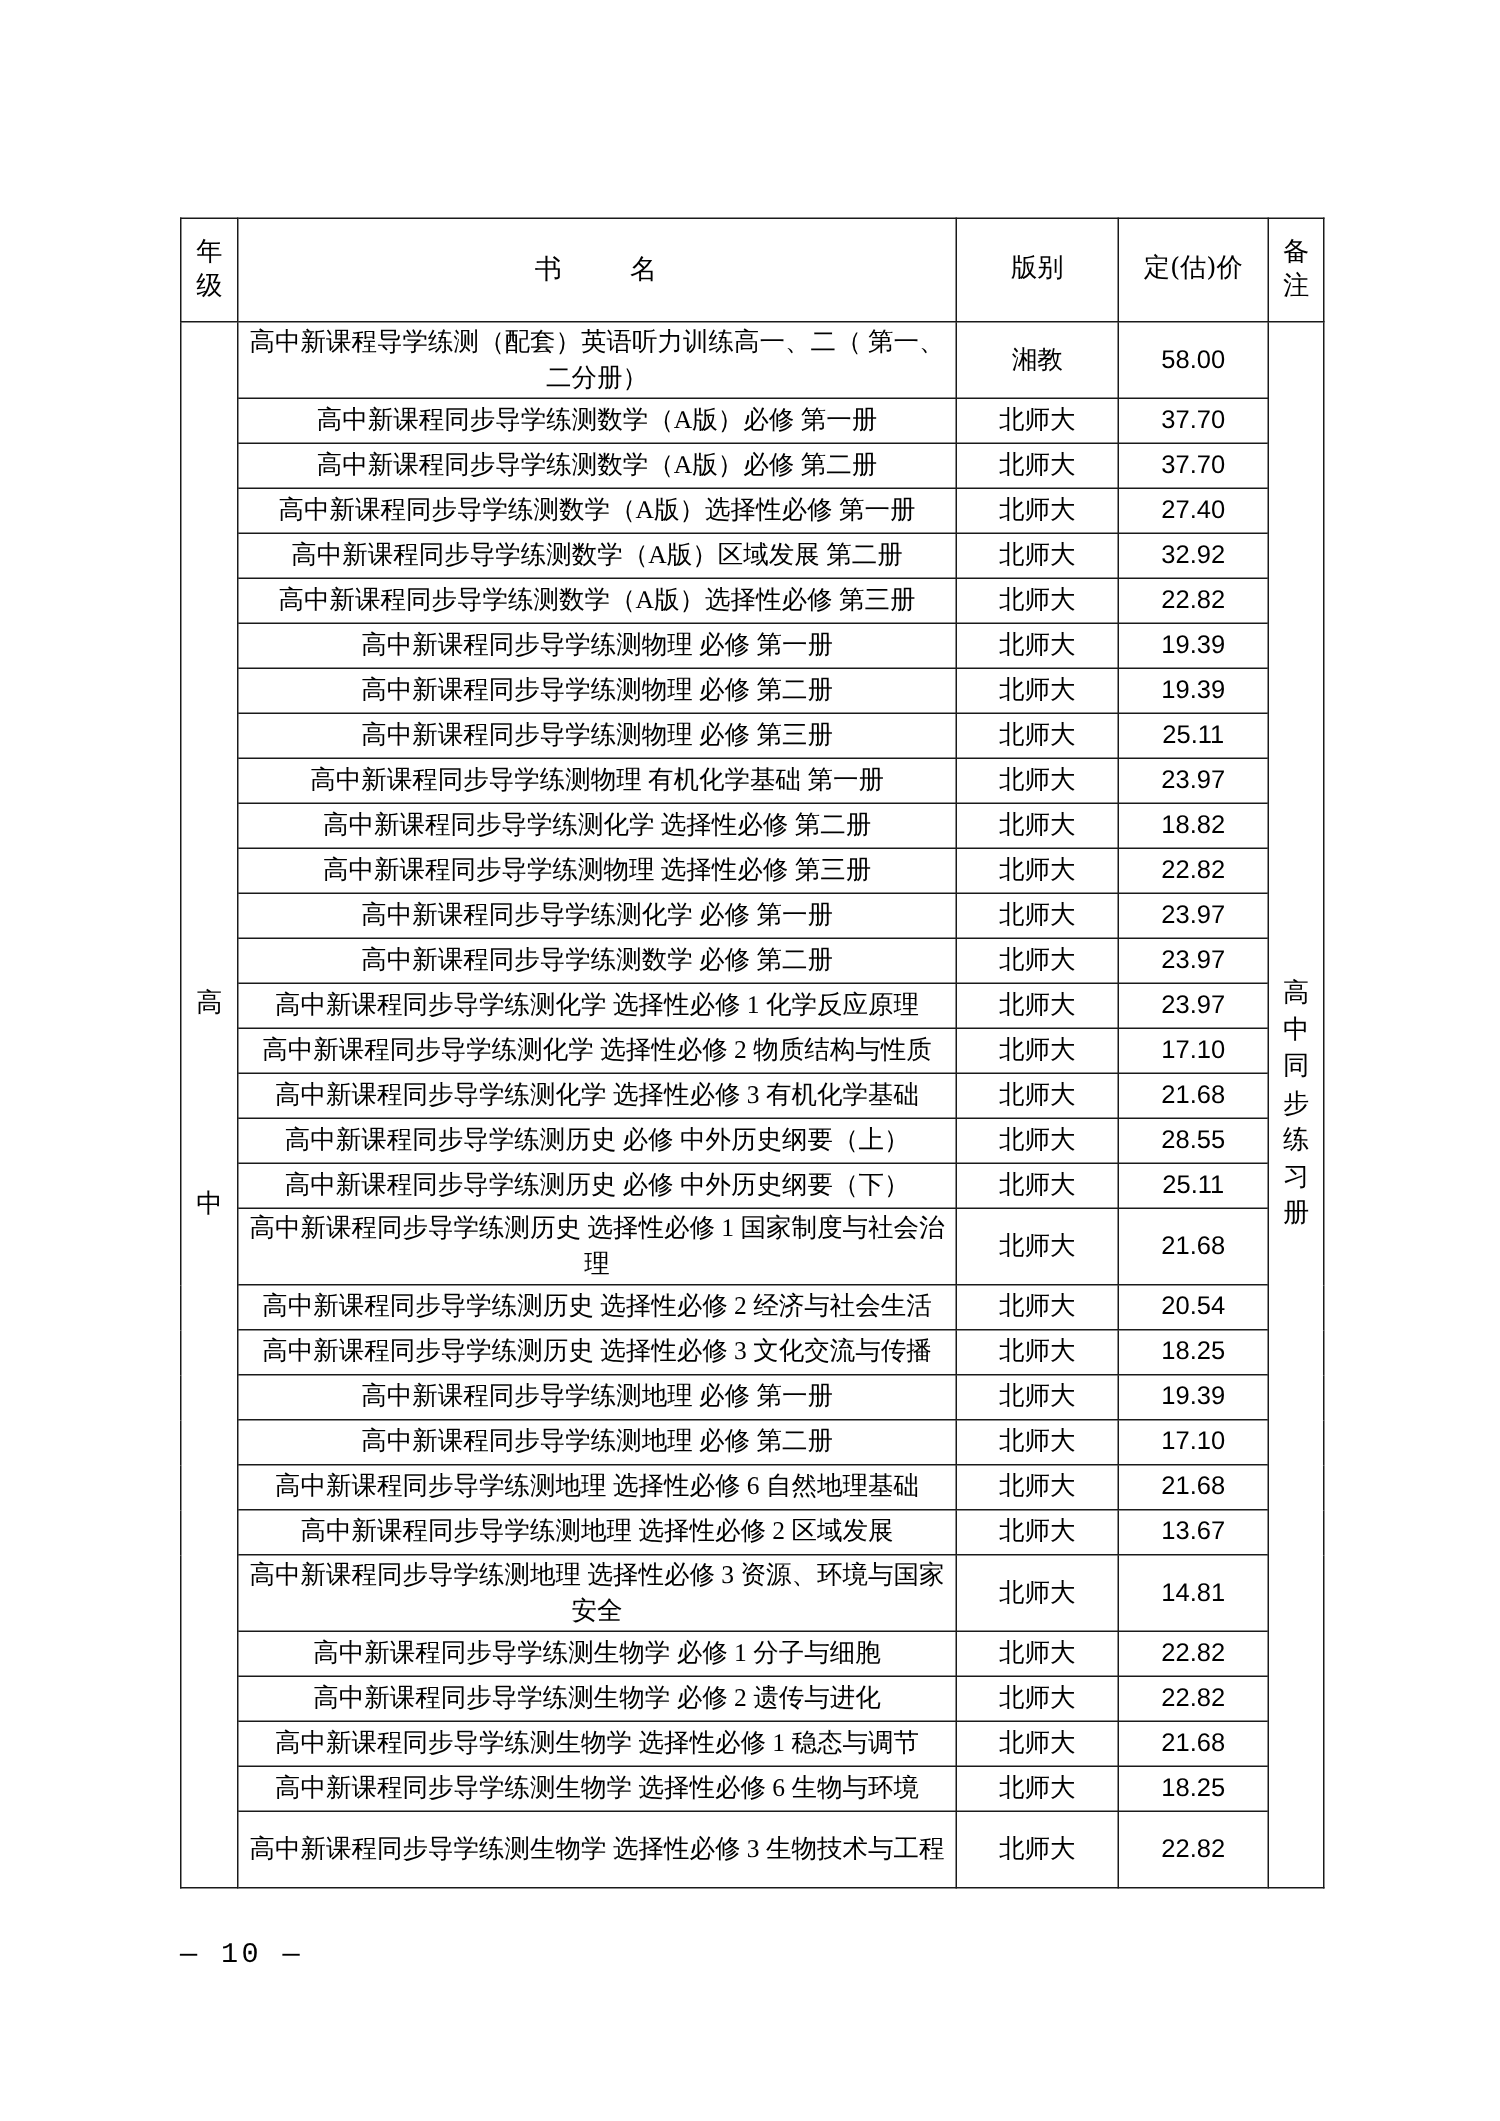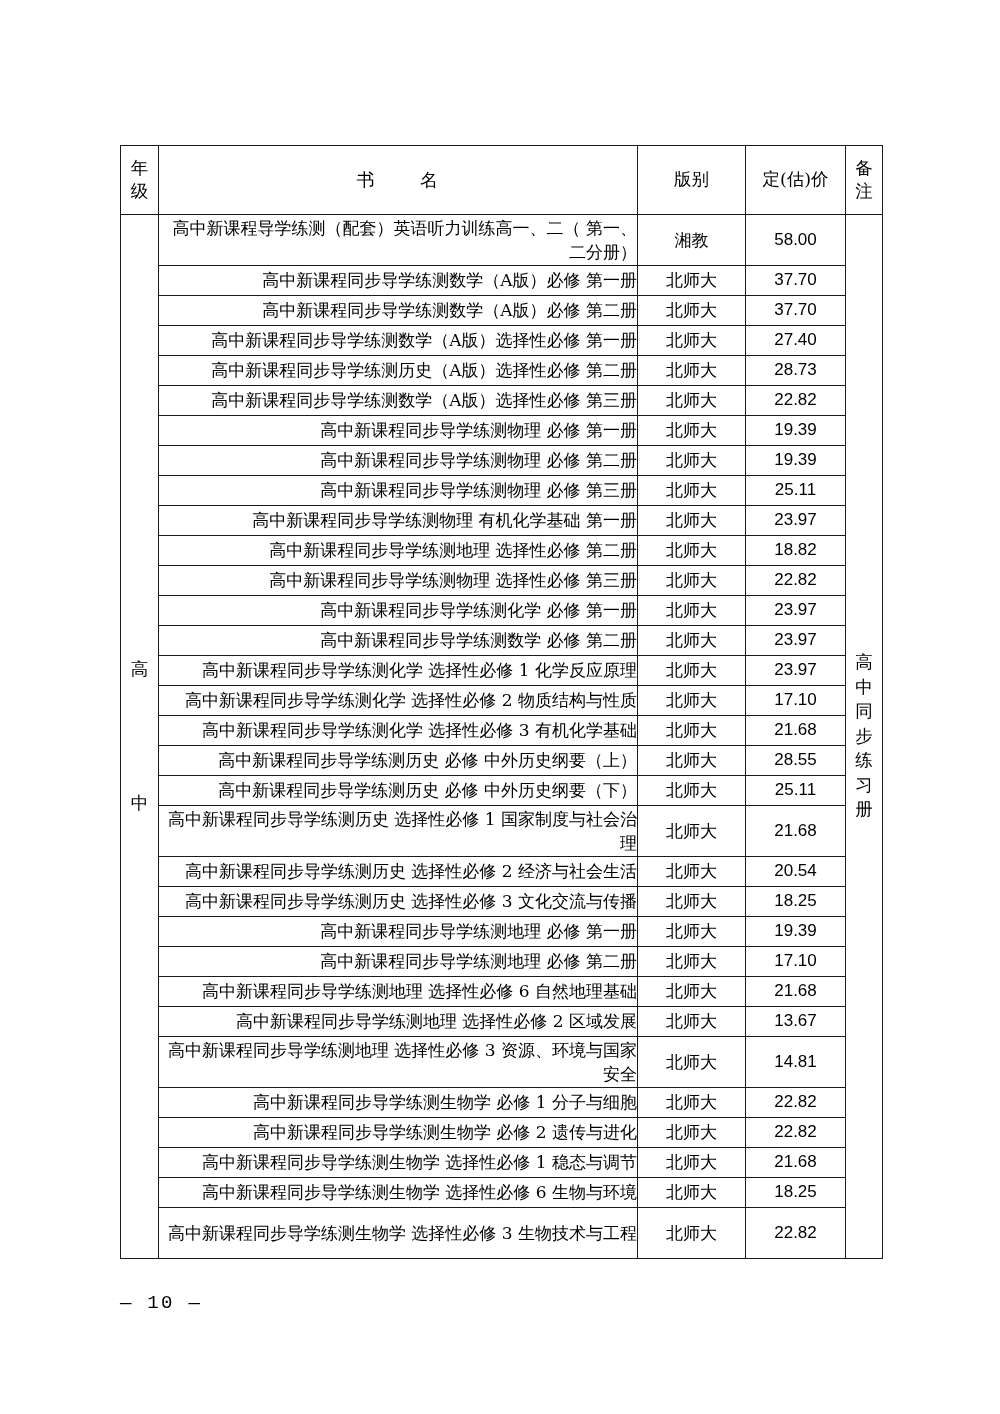--- a/index.html
+++ b/index.html
@@ -63,26 +63,27 @@
     font-size: 18px;
     letter-spacing: 0.08em;
   }
   .head-name .gap { display: inline-block; width: 44px; }
 
   
   tr.body-row td { height: 29px; }
   tr.body-row.tall td { height: 50px; }
 
   td.cell-name {
-    text-align: right;
+    text-align: center;
     font-size: 17px;
     line-height: 1.42;
     padding: 1px 4px 1px 8px;
     white-space: normal;
     word-break: break-all;
+    font-family: Liberation Serif, serif;
   }
   td.cell-pub,
   td.cell-price {
     text-align: center;
     font-size: 17px;
     line-height: 1.3;
   }
   td.cell-price {
     font-family: Liberation Sans, sans-serif;
     margin-top: 37px;
@@ -178,23 +179,23 @@
             <td class="cell-name">高中新课程同步导学练测数学（A版）必修  第二册</td>
             <td class="cell-pub">北师大</td>
             <td class="cell-price">37.70</td>
           </tr>
           <tr class="body-row">
             <td class="cell-name">高中新课程同步导学练测数学（A版）选择性必修  第一册</td>
             <td class="cell-pub">北师大</td>
             <td class="cell-price">27.40</td>
           </tr>
           <tr class="body-row">
-            <td class="cell-name">高中新课程同步导学练测历史（A版）选择性必修  第二册</td>
-            <td class="cell-pub">北师大</td>
-            <td class="cell-price">28.73</td>
+            <td class="cell-name">高中新课程同步导学练测数学（A版）区域发展  第二册</td>
+            <td class="cell-pub">北师大</td>
+            <td class="cell-price">32.92</td>
           </tr>
           <tr class="body-row">
             <td class="cell-name">高中新课程同步导学练测数学（A版）选择性必修  第三册</td>
             <td class="cell-pub">北师大</td>
             <td class="cell-price">22.82</td>
           </tr>
           <tr class="body-row">
             <td class="cell-name">高中新课程同步导学练测物理  必修  第一册</td>
             <td class="cell-pub">北师大</td>
             <td class="cell-price">19.39</td>
@@ -208,21 +209,21 @@
             <td class="cell-name">高中新课程同步导学练测物理  必修  第三册</td>
             <td class="cell-pub">北师大</td>
             <td class="cell-price">25.11</td>
           </tr>
           <tr class="body-row">
             <td class="cell-name">高中新课程同步导学练测物理  有机化学基础  第一册</td>
             <td class="cell-pub">北师大</td>
             <td class="cell-price">23.97</td>
           </tr>
           <tr class="body-row">
-            <td class="cell-name">高中新课程同步导学练测地理  选择性必修  第二册</td>
+            <td class="cell-name">高中新课程同步导学练测化学  选择性必修  第二册</td>
             <td class="cell-pub">北师大</td>
             <td class="cell-price">18.82</td>
           </tr>
           <tr class="body-row">
             <td class="cell-name">高中新课程同步导学练测物理  选择性必修  第三册</td>
             <td class="cell-pub">北师大</td>
             <td class="cell-price">22.82</td>
           </tr>
           <tr class="body-row">
             <td class="cell-name">高中新课程同步导学练测化学  必修  第一册</td>

